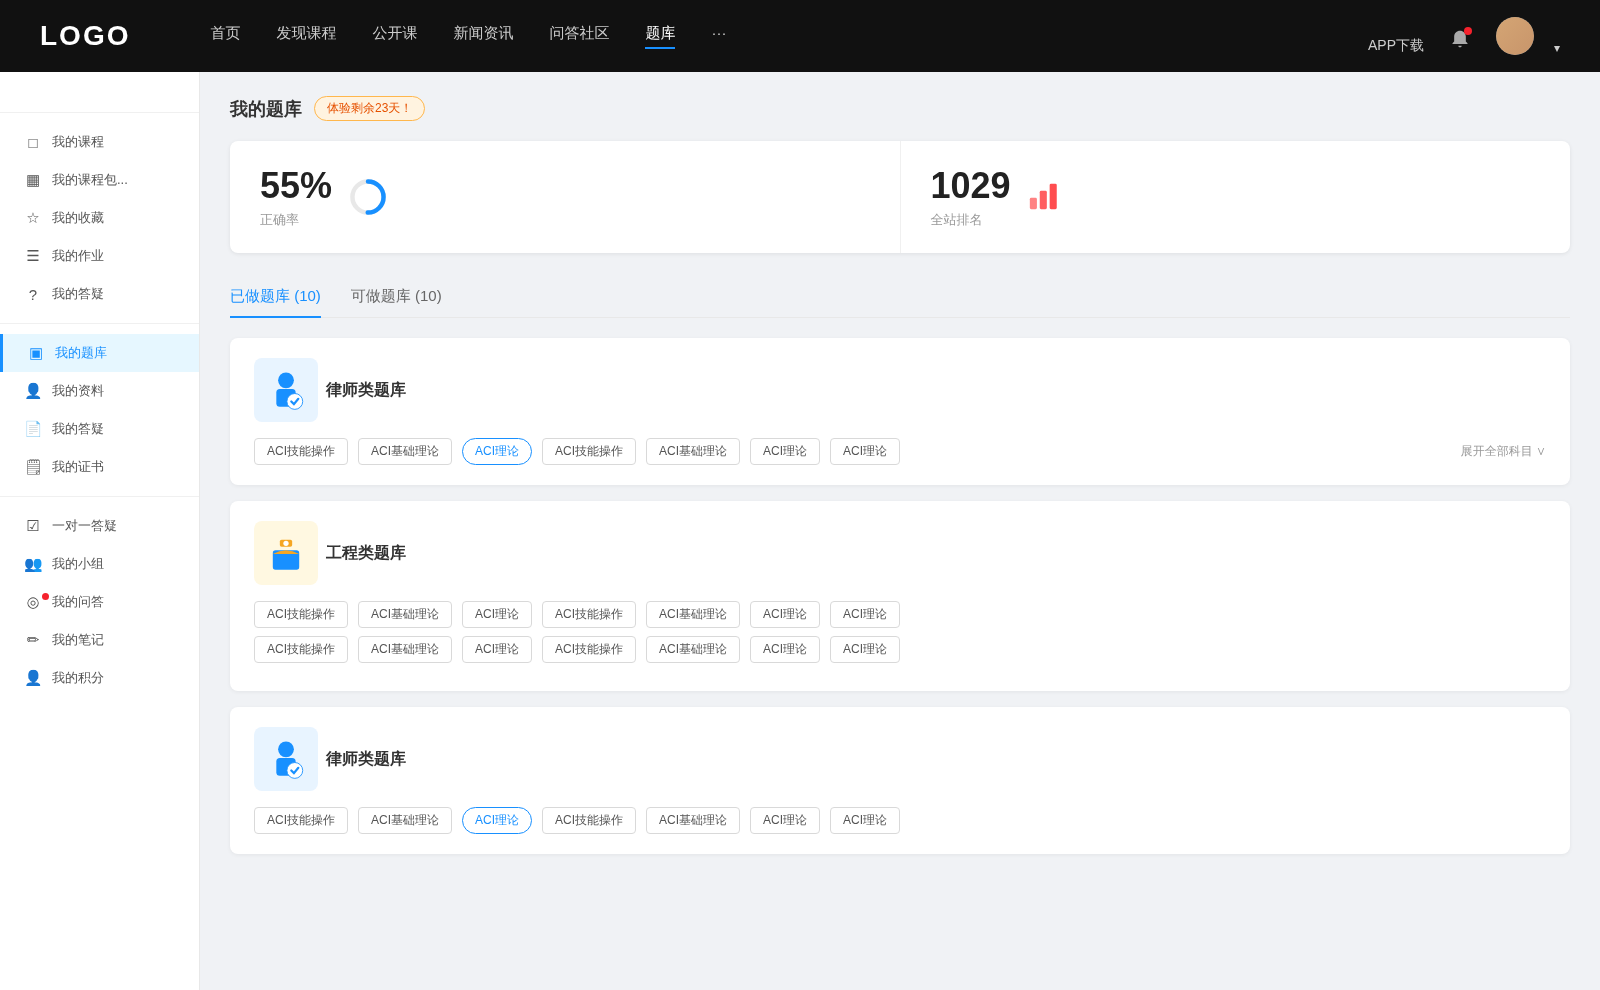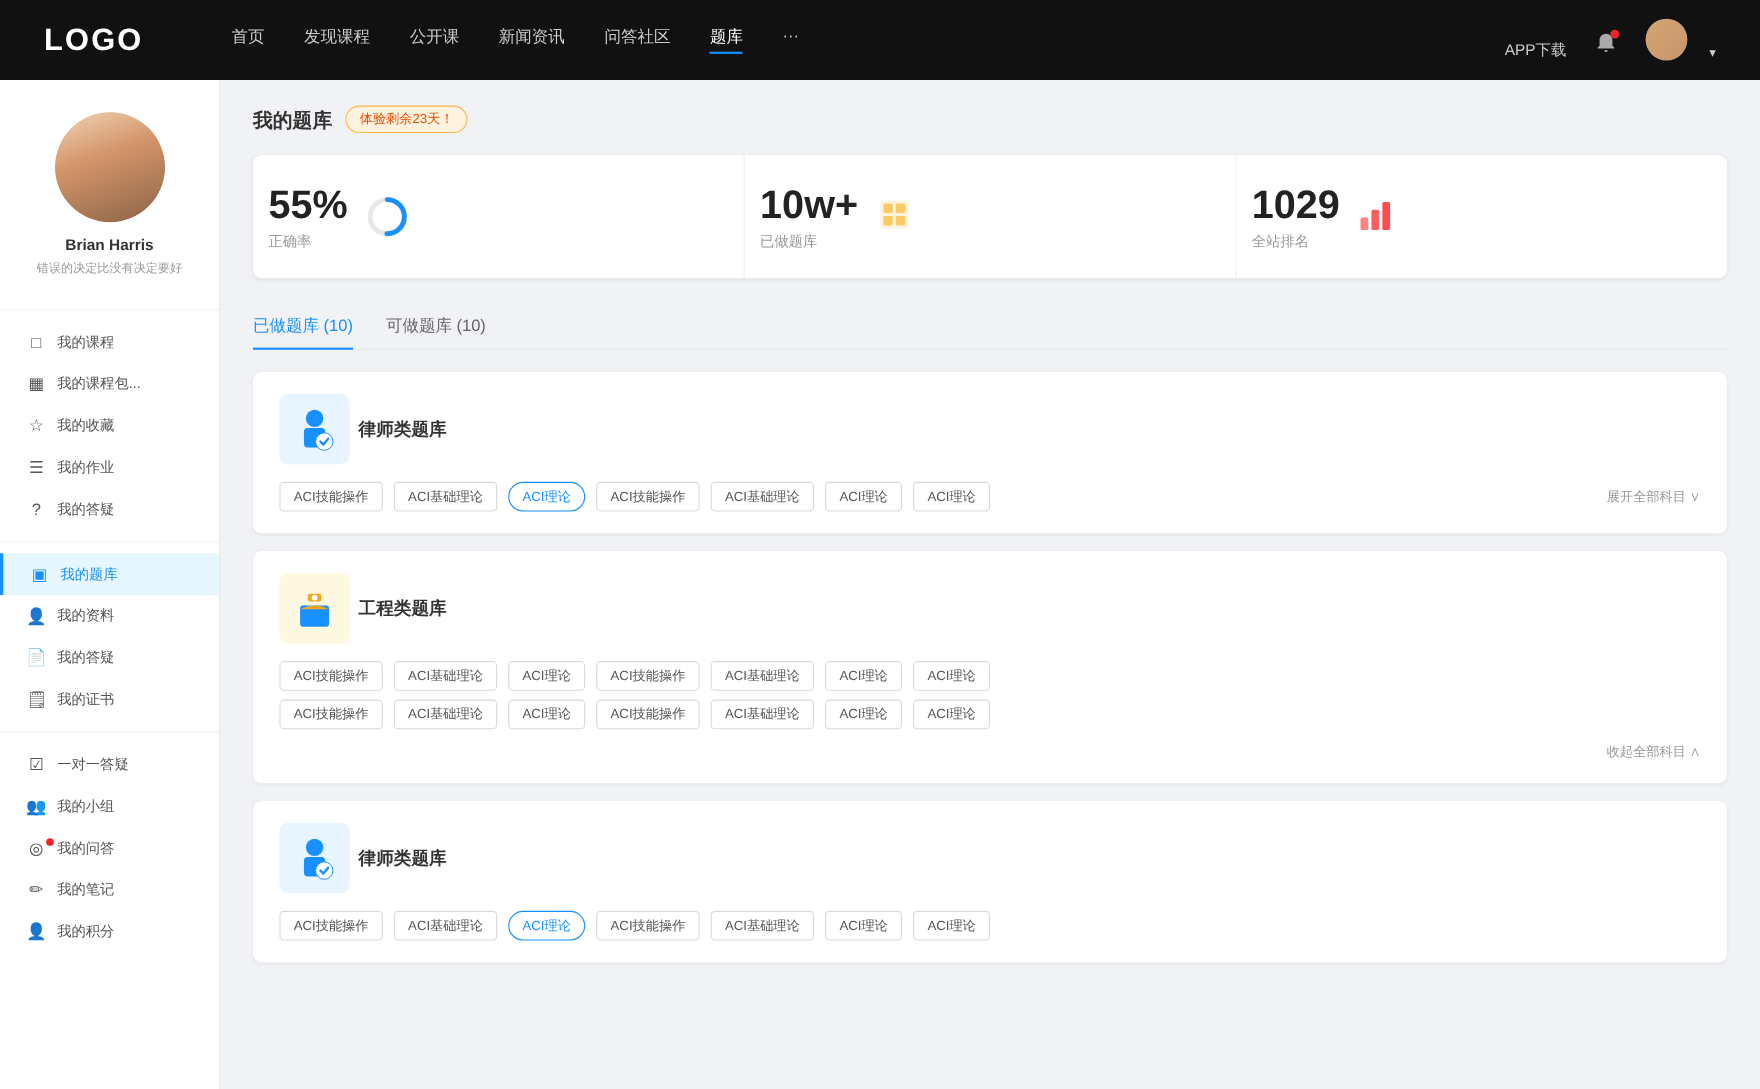--- a/index.html
+++ b/index.html
@@ -78,21 +78,21 @@
       border-radius: 20px; padding: 3px 12px; font-size: 12px;
     }
 
     
     .stats-row {
       display: flex; gap: 0; background: #fff;
       border-radius: 8px; margin-bottom: 24px;
       box-shadow: 0 1px 4px rgba(0,0,0,0.08);
     }
     .stat-card {
-      flex: 1; padding: 24px 14px; display: flex; align-items: center; gap: 16px;
+      flex: 1; padding: 24px 30px; display: flex; align-items: center; gap: 16px;
       border-right: 1px solid #f0f0f0;
     }
     .stat-card:last-child { border-right: none; }
     .stat-number { font-size: 36px; font-weight: 700; color: #222; }
     .stat-label { font-size: 13px; color: #999; margin-top: 4px; }
 
     
     .tabs-bar { display: flex; gap: 30px; margin-bottom: 20px; border-bottom: 1px solid #e8e8e8; }
     .tab-item {
       padding: 10px 0; font-size: 15px; cursor: pointer; color: #666;
@@ -155,27 +155,20 @@
     <div class="navbar-avatar">
       <div class="navbar-avatar-img"></div>
     </div>
     <span class="navbar-chevron">▾</span>
   </div>
 </nav>
 
 <div class="page-wrapper">
 
   <aside class="sidebar">
-    <div class="user-profile">
-      <div class="avatar-circle">
-        <div class="avatar-inner"></div>
-      </div>
-      <div class="user-name">Brian Harris</div>
-      <div class="user-motto">错误的决定比没有决定要好</div>
-    </div>
     <div class="sidebar-divider"></div>
 
     <div class="sidebar-item">
       <span class="icon">□</span>
       <span>我的课程</span>
     </div>
     <div class="sidebar-item">
       <span class="icon">▦</span>
       <span>我的课程包...</span>
     </div>
@@ -248,35 +241,20 @@
         </div>
         <div class="donut-wrap">
           <svg viewBox="0 0 36 36">
             <circle cx="18" cy="18" r="14" fill="none" stroke="#e8e8e8" stroke-width="4"></circle>
             <circle cx="18" cy="18" r="14" fill="none" stroke="#1890ff" stroke-width="4" stroke-dasharray="43.98 87.96" stroke-linecap="round" transform="rotate(-90 18 18)"></circle>
           </svg>
         </div>
       </div>
 
 
-      <div class="stat-card">
-        <div>
-          <div class="stat-number">10w+</div>
-          <div class="stat-label">已做题库</div>
-        </div>
-        <div>
-          <svg width="34" height="34" viewBox="0 0 24 24">
-            <rect x="3" y="3" width="18" height="18" rx="2" fill="#faad14" opacity="0.15"></rect>
-            <rect x="5" y="5" width="6" height="6" rx="1" fill="#faad14" opacity="0.6"></rect>
-            <rect x="13" y="5" width="6" height="6" rx="1" fill="#faad14" opacity="0.6"></rect>
-            <rect x="5" y="13" width="6" height="6" rx="1" fill="#faad14" opacity="0.6"></rect>
-            <rect x="13" y="13" width="6" height="6" rx="1" fill="#faad14" opacity="0.6"></rect>
-          </svg>
-        </div>
-      </div>
 
       <div class="stat-card">
         <div>
           <div class="stat-number">1029</div>
           <div class="stat-label">全站排名</div>
         </div>
         <div>
           <svg width="34" height="34" viewBox="0 0 24 24">
             <rect x="2" y="14" width="5" height="8" rx="1" fill="#ff4d4f" opacity="0.7"></rect>
             <rect x="9" y="9" width="5" height="13" rx="1" fill="#ff4d4f" opacity="0.9"></rect>
@@ -342,23 +320,20 @@
         </div>
         <div class="qbank-tags-section">
           <span class="tag">ACI技能操作</span>
           <span class="tag">ACI基础理论</span>
           <span class="tag">ACI理论</span>
           <span class="tag">ACI技能操作</span>
           <span class="tag">ACI基础理论</span>
           <span class="tag">ACI理论</span>
           <span class="tag">ACI理论</span>
         </div>
-        <div class="tags-footer">
-          <span class="expand-link">收起全部科目 ∧</span>
-        </div>
       </div>
     </div>
 
     <div class="qbank-card">
       <div class="qbank-header">
         <div class="qbank-icon-wrap">
           <svg width="44" height="44" viewBox="0 0 50 50">
             <circle cx="25" cy="14" r="9" fill="#1890ff"></circle>
             <rect x="14" y="24" width="22" height="20" rx="4" fill="#1890ff"></rect>
             <circle cx="35" cy="38" r="9" fill="white" stroke="#1890ff" stroke-width="1"></circle>

